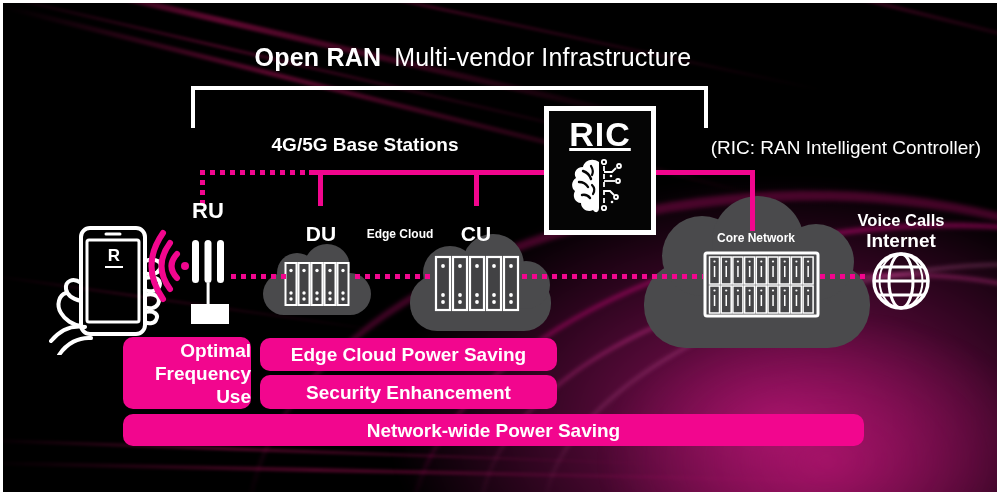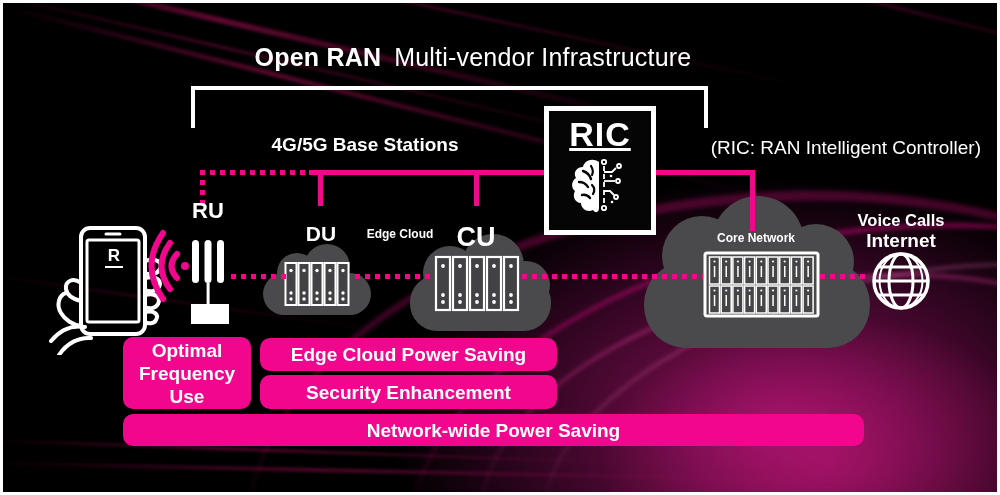--- a/index.html
+++ b/index.html
@@ -37,21 +37,21 @@
   .br-top{left:188px;top:83px;width:517px;height:4px;}
   .br-left{left:188px;top:83px;width:4px;height:42px;}
   .br-right{left:701px;top:83px;width:4px;height:42px;}
   
   .lbl{z-index:6;font-weight:700;text-align:center;}
   .base-stations{left:232px;top:131px;width:260px;font-size:19px;}
   .ric-caption{left:658px;top:134px;width:320px;font-size:19px;font-weight:400;text-align:right;z-index:6;}
   .ru-label{left:175px;top:195px;width:60px;font-size:22px;}
   .du-label{left:288px;top:219px;width:60px;font-size:21px;}
   .edge-label{left:352px;top:224px;width:90px;font-size:12px;}
-  .cu-label{left:443px;top:219px;width:60px;font-size:27px;}
+  .cu-label{left:443px;top:219px;width:60px;font-size:21px;}
   .core-label{left:683px;top:228px;width:140px;font-size:12px;}
   .voice1{left:848px;top:208px;width:100px;font-size:16.5px;}
   .voice2{left:848px;top:227px;width:100px;font-size:19px;}
   
   .mline{background:#F2068E;z-index:3;}
   .dot-h{background-image:repeating-linear-gradient(90deg,#F2068E 0 5px,transparent 5px 10px);z-index:3;}
   .dot-v{background-image:repeating-linear-gradient(180deg,#F2068E 0 5px,transparent 5px 10px);z-index:3;}
   .cn-dot-h{left:197px;top:167px;width:112px;height:4.5px;}
   .cn-dot-v{left:197px;top:167px;width:4.5px;height:38px;}
   .cn-main{left:306px;top:167px;width:237px;height:4.5px;}
@@ -63,21 +63,21 @@
   .seg1{left:228px;width:58px;}
   .seg2{left:352px;width:78px;}
   .seg3{left:519px;width:181px;}
   .seg4{left:817px;width:50px;}
   
   .ric-box{left:541px;top:103px;width:112px;height:129px;box-sizing:border-box;border:5px solid #fff;
     background:#050505;z-index:6;display:flex;flex-direction:column;align-items:center;text-decoration:underline;}
   .ric-label{font-size:34px;font-weight:800;margin-top:4px;letter-spacing:1px;}
   
   .benefit{background:#F2068E;border-radius:10px;display:flex;align-items:center;justify-content:center;
-    text-align:center;font-weight:700;font-size:19px;line-height:23px;z-index:6;}
+    text-align:right;font-weight:700;font-size:19px;line-height:23px;z-index:6;}
   .b1{left:120px;top:334px;width:128px;height:72px;}
   .b2{left:257px;top:335px;width:297px;height:33px;}
   .b3{left:257px;top:372px;width:297px;height:34px;}
   .b4{left:120px;top:411px;width:741px;height:32px;}
   
   .svgabs{position:absolute;z-index:2;}
   .z6{z-index:6;}
   .phone-svg{left:46px;top:220px;}
   .phone-logo{left:88px;top:243px;width:46px;text-align:center;font-size:17px;font-weight:700;z-index:7;}
   .phone-logo span{border-bottom:2.5px solid #fff;padding:0 3px 1px;}

